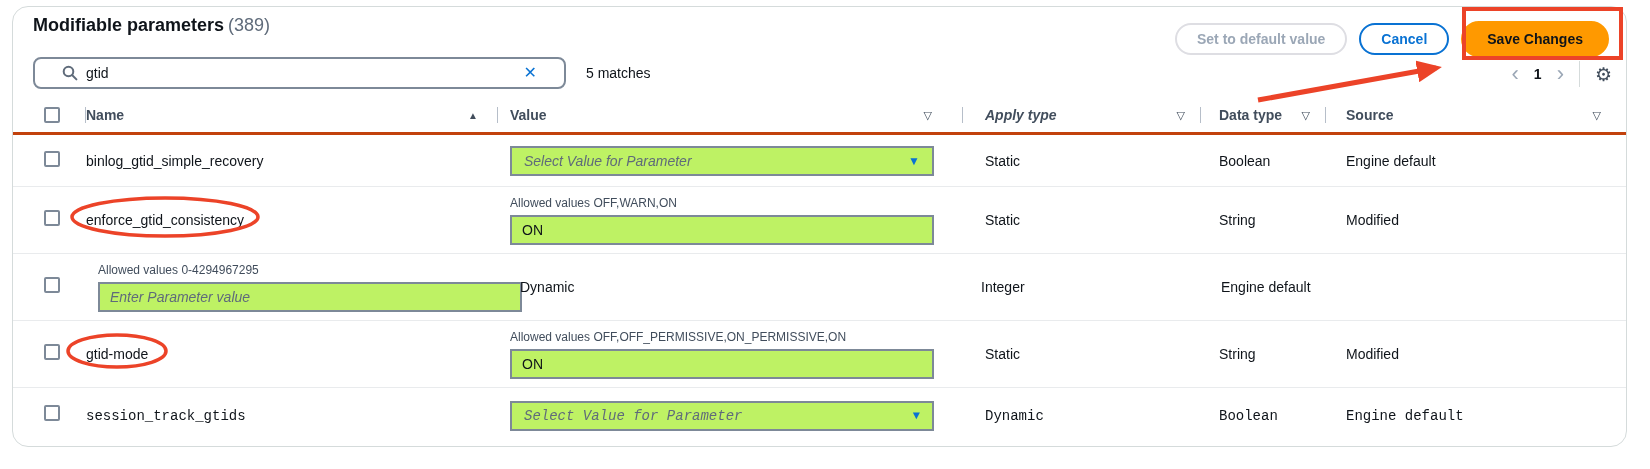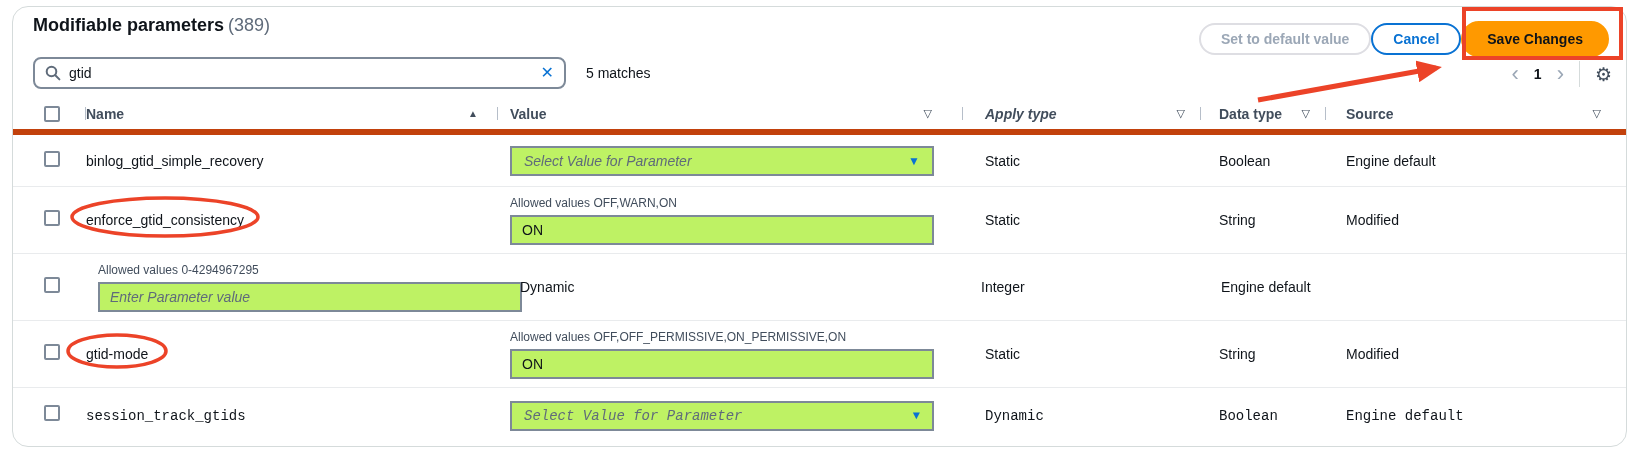--- a/index.html
+++ b/index.html
@@ -8,50 +8,50 @@
   .viewport { position:relative; width:1650px; height:469px; background:#fff; overflow:hidden; }
 
   
   .card { position:absolute; left:12px; top:6px; width:1615px; height:441px;
           background:#fff; border:1px solid #d5dbdb; border-radius:16px; }
 
   
   .panel-title { position:absolute; left:20px; top:8px; font-size:18px; font-weight:700; color:#0f141a; }
   .panel-title .count { font-weight:400; color:#5f6b7a; margin-left:4px; }
 
-  .actions { position:absolute; right:17px; top:10px; height:44px; display:flex; align-items:center; }
+  .actions { position:absolute; right:17px; top:10px; height:44px; display:flex; align-items:center; gap:12px; }
   .btn { display:inline-flex; align-items:center; justify-content:center; height:32px;
          border-radius:17px; font-size:14px; font-weight:700; padding:0 20px;
          background:#fff; cursor:pointer; white-space:nowrap;
          font-family:"Liberation Sans","DejaVu Sans",sans-serif; }
   .btn-disabled { border:2px solid #dedee3; color:#9ba7b6; cursor:default; }
   .btn-normal   { border:2px solid #0972d3; color:#0972d3; }
   .btn-primary  { border:2px solid #ff9900; background:#ff9900; color:#0f141a; height:36px; padding:0 24px; border-radius:19px; }
 
   
   .search-box { position:absolute; left:20px; top:50px; width:533px; height:32px;
                 border:2px solid #7d8998; border-radius:8px; background:#fff;
-                display:flex; align-items:center; padding:0 10px; gap:8px; }
+                display:flex; align-items:center; padding:0 27px; gap:8px; }
   .search-box input { flex:1; border:none; outline:none; font-size:14px; color:#0f141a;
                       font-family:"Liberation Sans","DejaVu Sans",sans-serif; background:transparent; }
   .clear-x { color:#0972d3; font-size:16px; font-weight:700; cursor:pointer; line-height:1; }
   .matches { position:absolute; left:573px; top:58px; font-size:14px; color:#0f141a; }
 
   
   .pager { position:absolute; right:14px; top:52px; height:30px; display:flex; align-items:center; gap:15px; }
   .pg-chevron { color:#9ba7b6; font-size:22px; line-height:1; cursor:pointer; }
   .pg-num { font-size:14px; font-weight:700; color:#0f141a; cursor:pointer; }
   .pg-divider { width:1px; height:26px; background:#d5dbdb; }
   .icon-btn { border:none; background:none; cursor:pointer; font-size:19px; color:#414d5c; line-height:1; }
 
   
   .table { position:absolute; left:0; top:91px; width:100%; }
   .thead, .tr { display:grid; grid-template-columns:53px 412px 465px 238px 125px 1fr;
                 padding:0 17px 0 20px; align-items:center; }
-  .thead { height:37px; border-bottom:6px solid #c2410c; }
+  .thead { height:37px; border-bottom:3px solid #c2410c; }
   .th { position:relative; height:100%; display:flex; align-items:center; justify-content:space-between;
         font-size:14px; font-weight:700; color:#414d5c; }
   .th:not(.last)::after { content:""; position:absolute; right:0; top:9px; bottom:9px; width:1px; background:#b6bec9; }
   .th-value  { padding-left:12px; padding-right:31px; }
   .th-apply  { padding-left:22px; padding-right:16px;font-style:italic; }
   .th-data   { padding-left:18px; padding-right:16px; }
   .th-source { padding-left:20px; padding-right:8px; }
   .sort-icon { font-size:10px; color:#414d5c; margin-right:20px; }
   .filter-icon { font-size:11px; color:#414d5c; cursor:pointer; }
 

